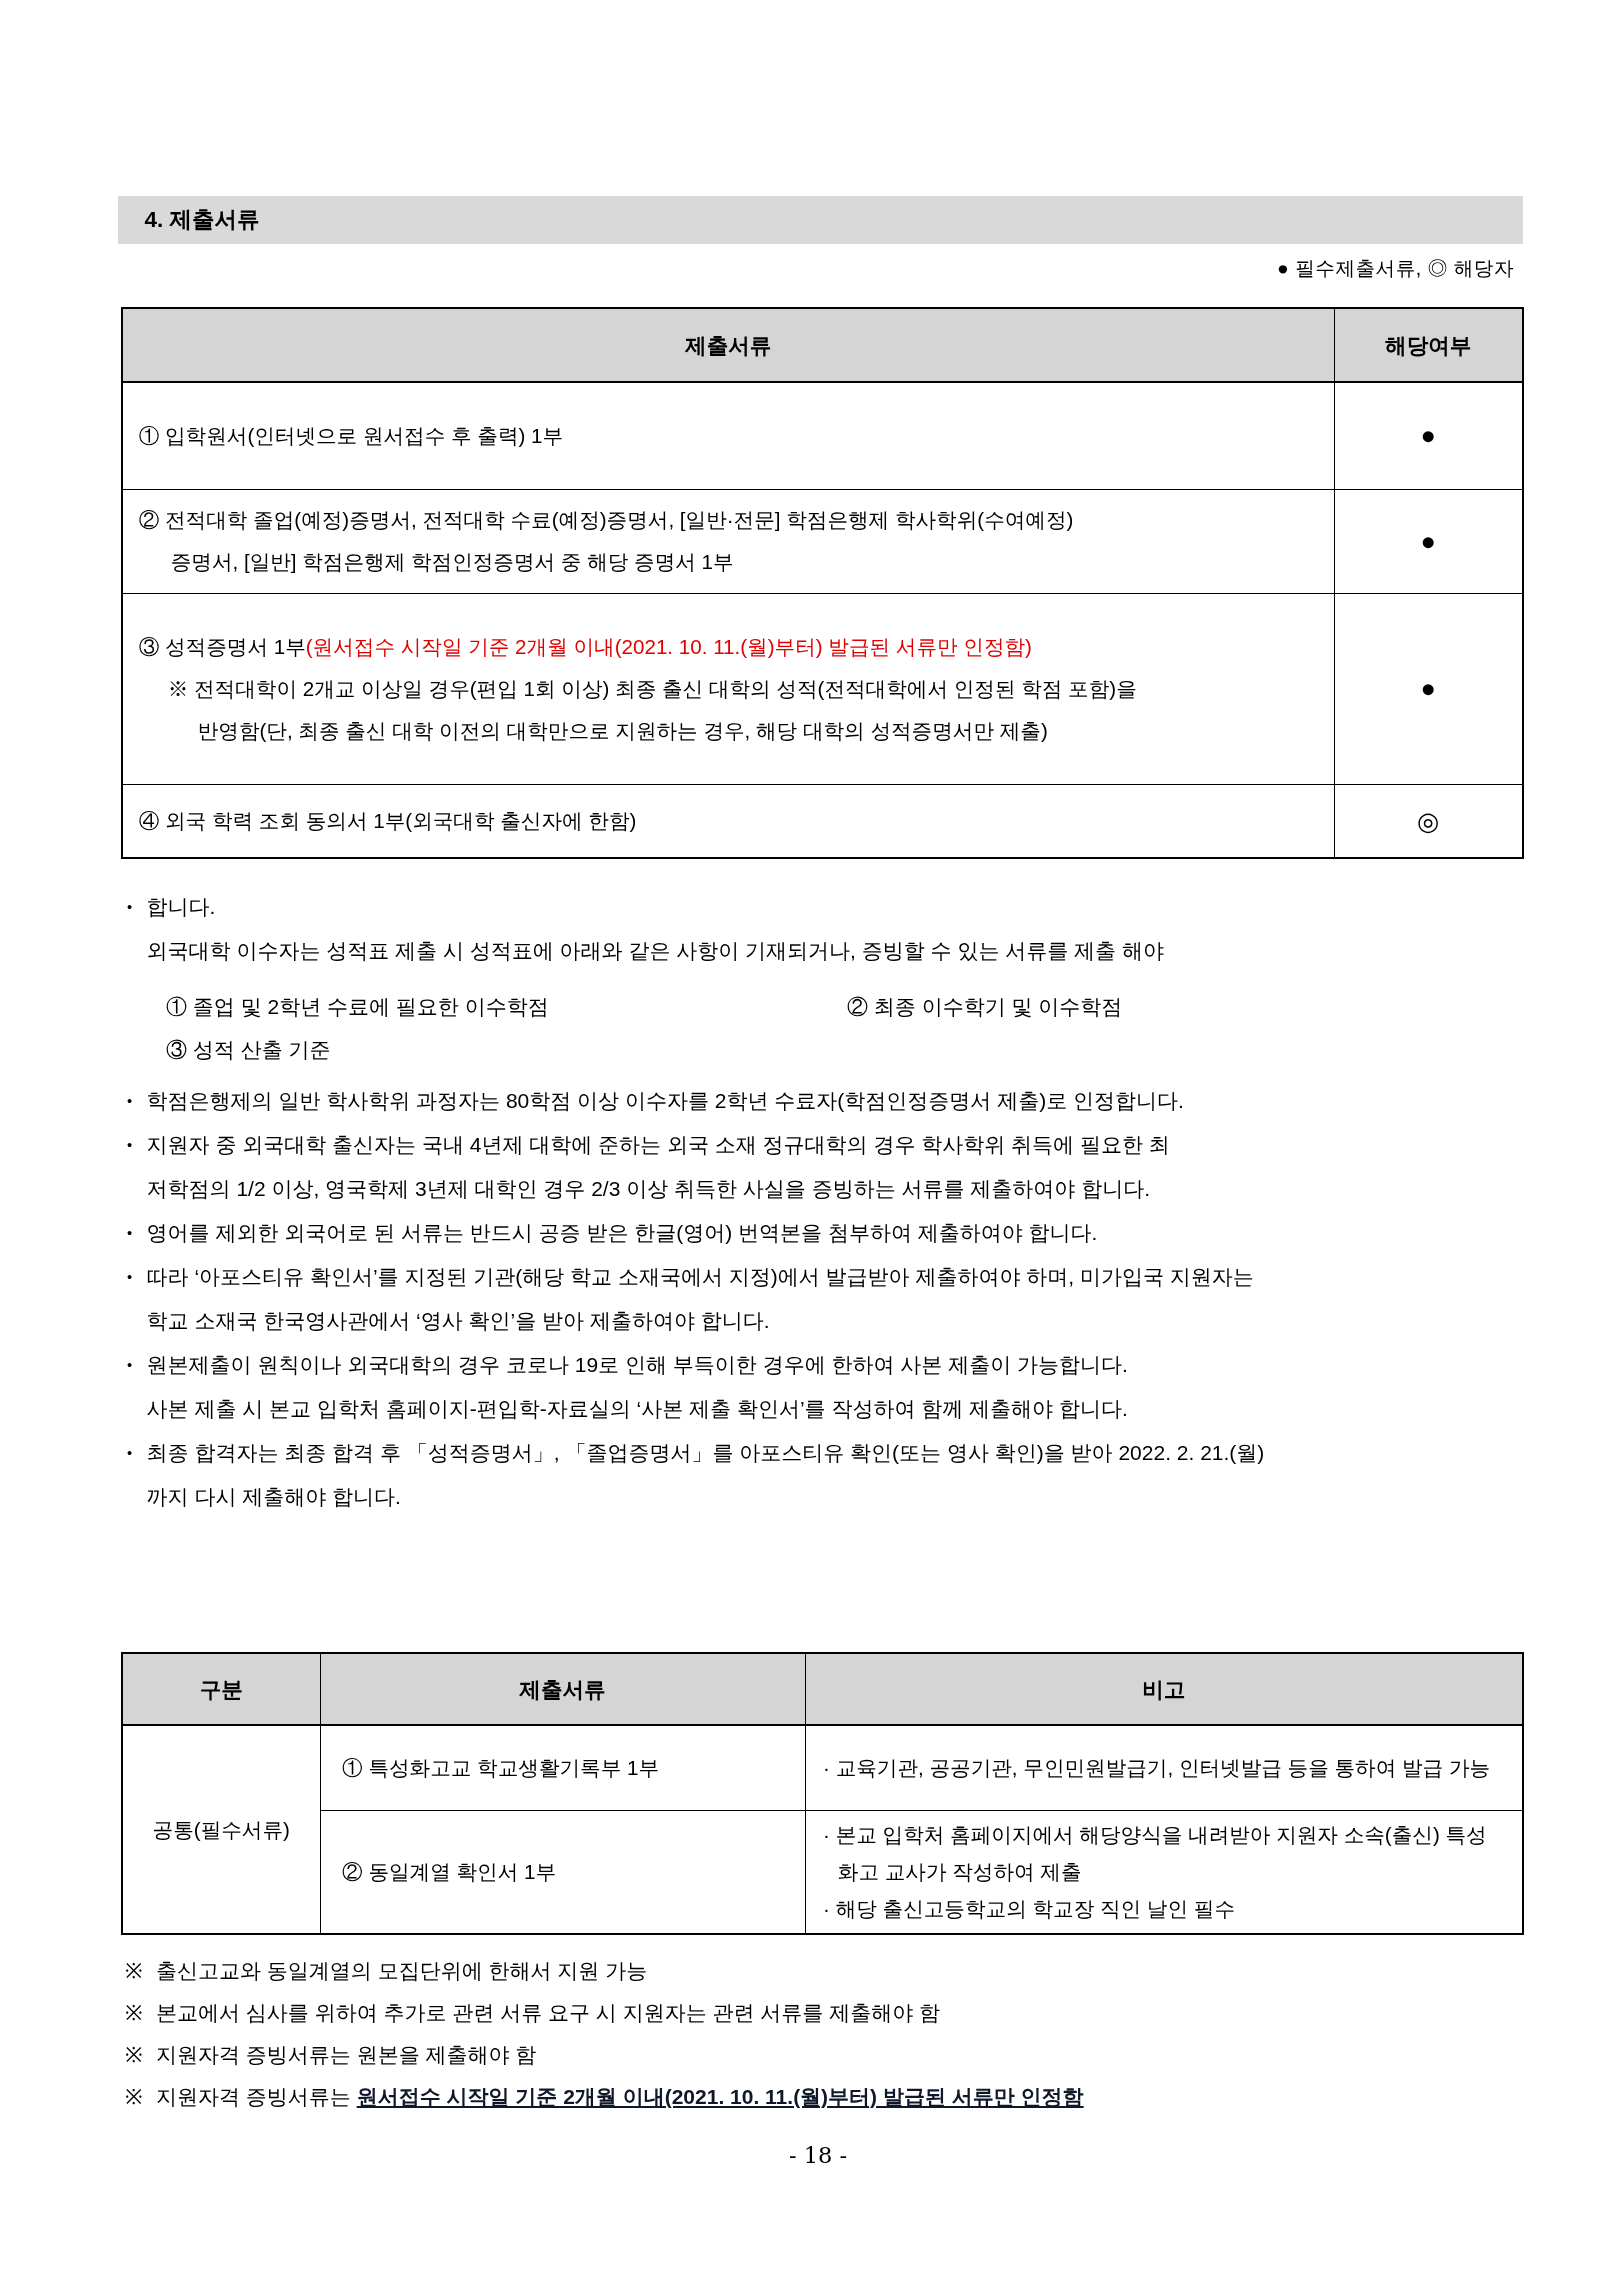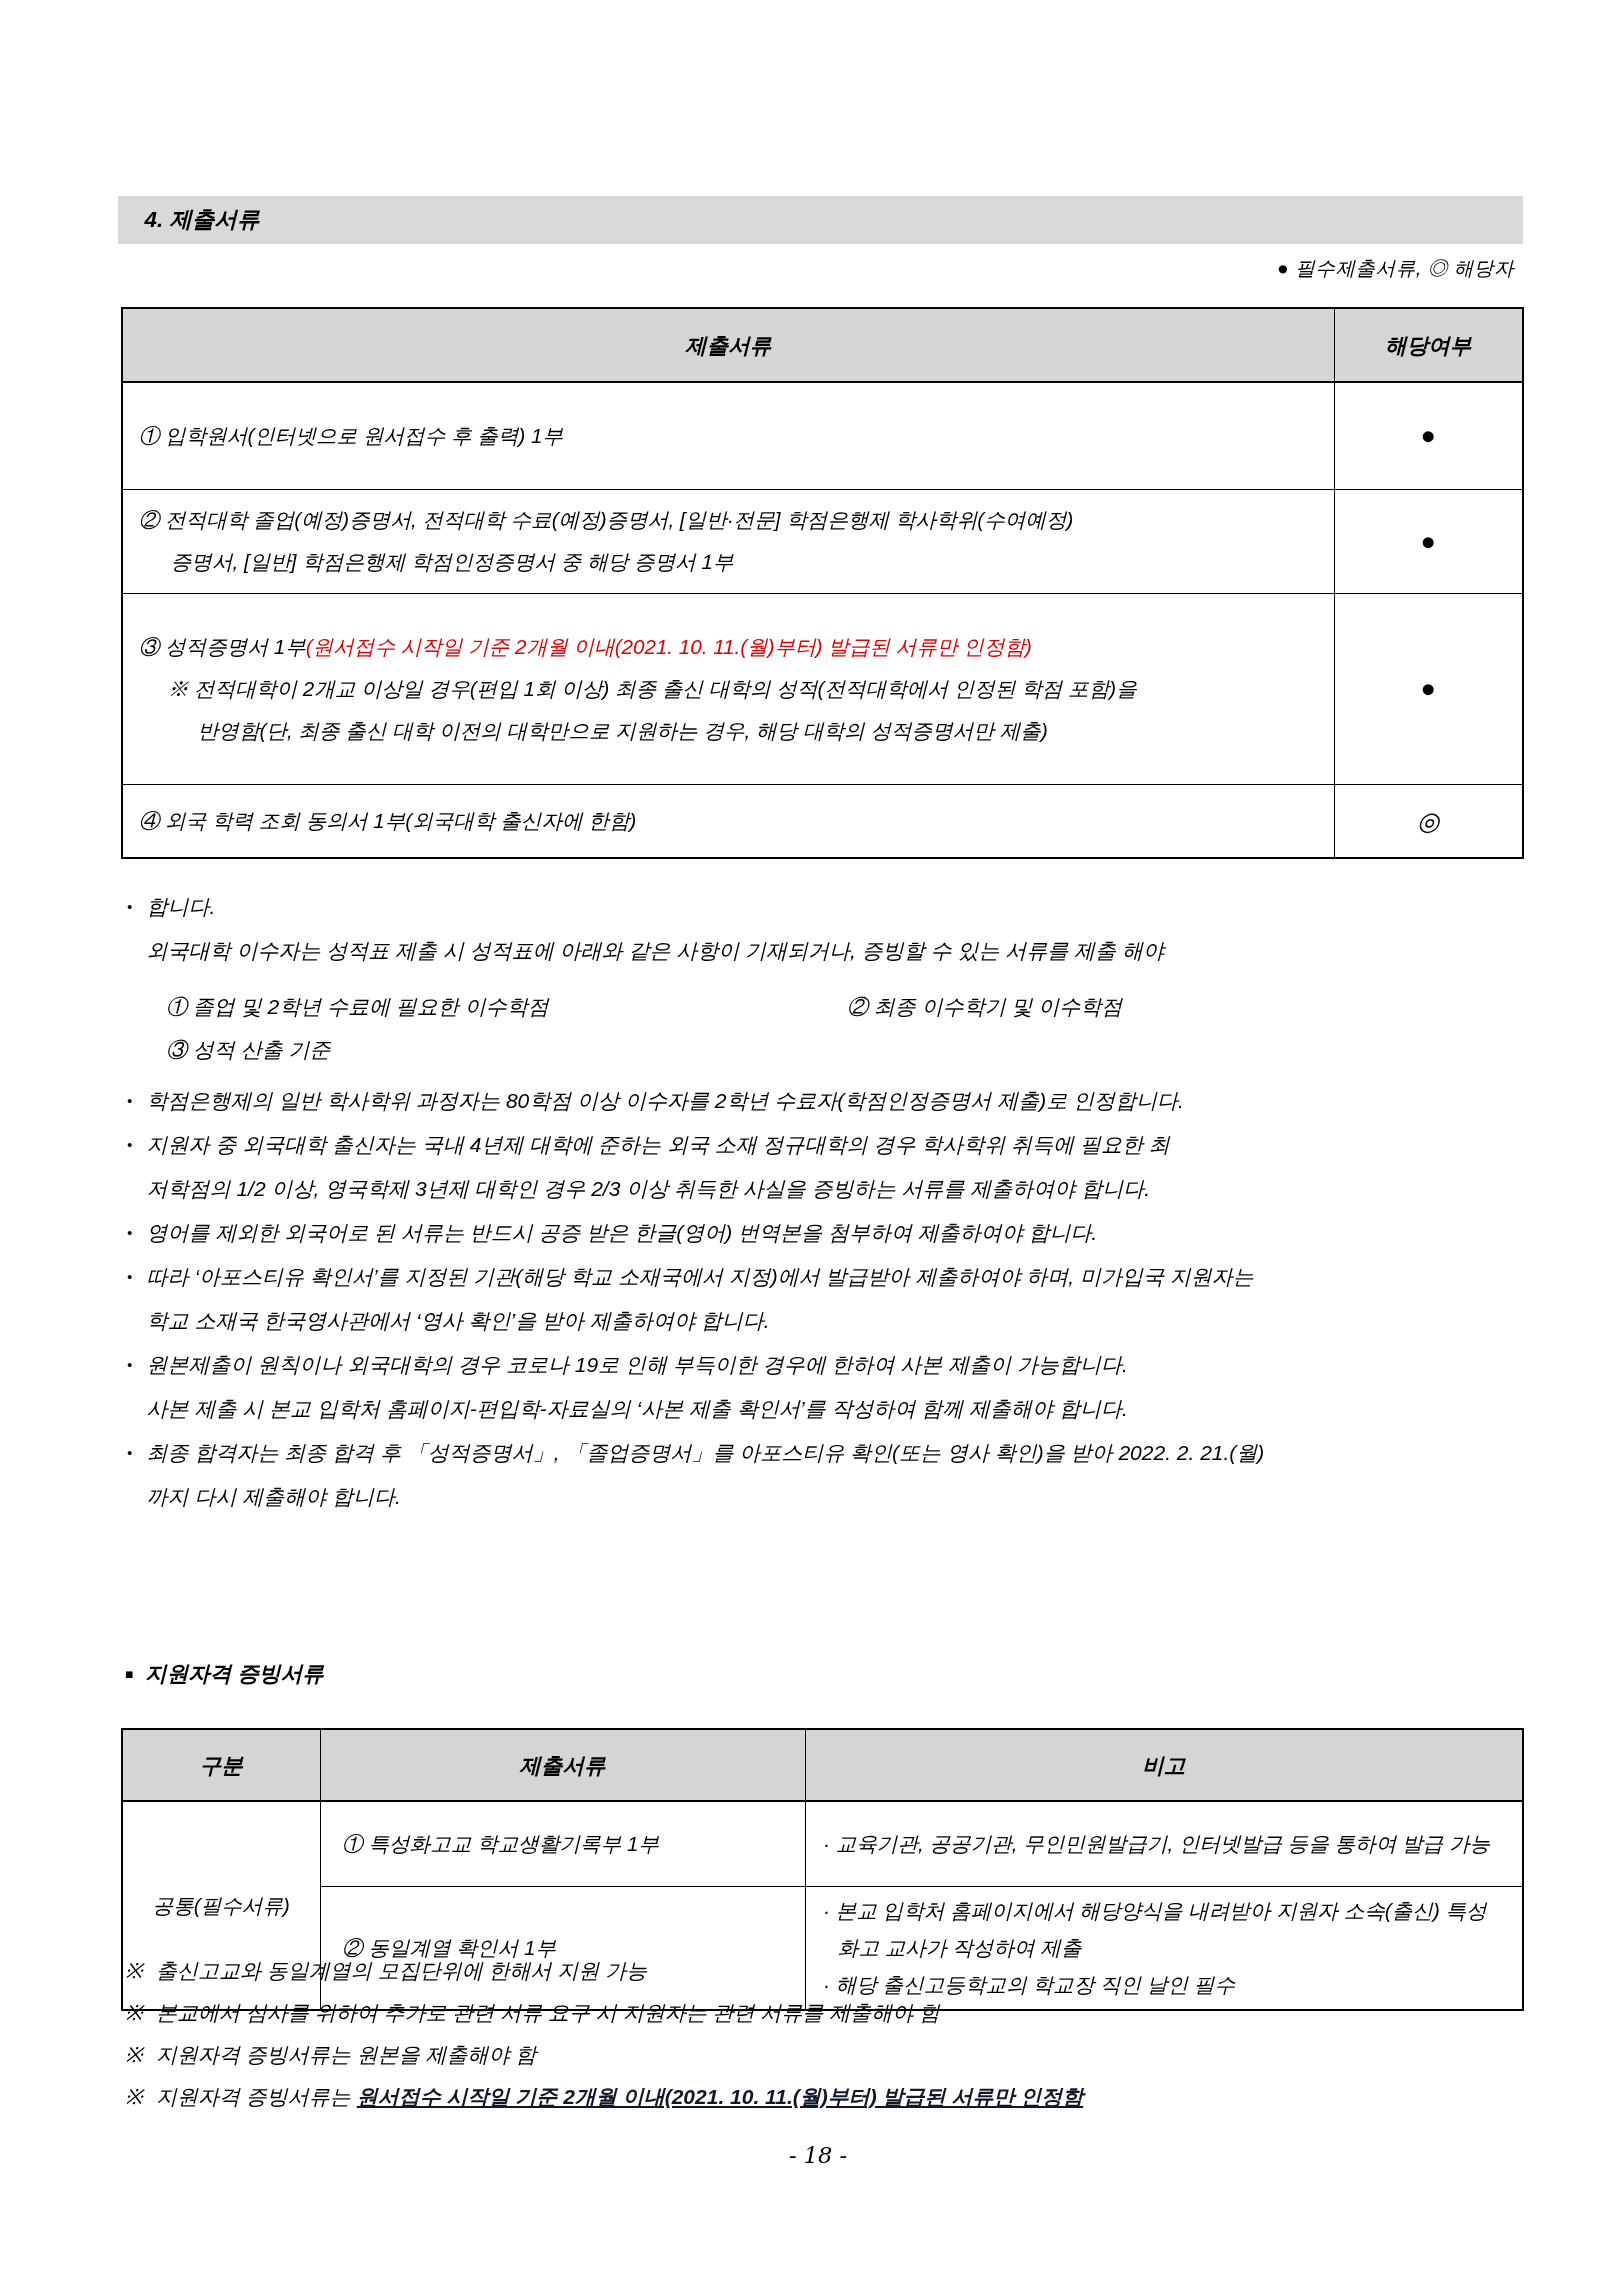--- a/index.html
+++ b/index.html
@@ -1,21 +1,20 @@
 <!DOCTYPE html>
 <html><head>
 <meta charset="utf-8">
 <style>
   * { margin:0; padding:0; box-sizing:border-box; }
   html,body { background:#ffffff; }
   .page {
     position:relative; width:1620px; height:2291px; background:#ffffff;
     font-family:"Liberation Sans", sans-serif; color:#000;
     overflow:hidden;
-    font-style:italic;
   }
   
   .title-bar {
     position:absolute; top:196px; left:118px; width:1405px; height:48px;
     background:#d9d9d9; line-height:48px; padding-left:26.5px;
     font-size:22.5px; font-weight:bold;
   }
   
   .legend {
     position:absolute; top:255px; right:106px;
@@ -49,21 +48,21 @@
   .bmark { position:absolute; left:2px; top:0; font-size:14.7px; line-height:44px; }
   .bline { line-height:44px; white-space:nowrap; }
   .subitems { padding-left:41px; margin-top:11.8px; margin-bottom:7.8px; }
   .subrow { line-height:43px; white-space:nowrap; }
   .subitem-w { display:inline-block; width:681px; }
   
   .sec2 { position:absolute; top:1659px; left:125px; font-size:21.6px; font-weight:bold; }
   .sqmark { font-size:13.7px; vertical-align:2px; margin-right:11.8px; }
   
   .t2 {
-    position:absolute; top:1728px; left:121px; width:1402px;
+    position:absolute; top:1652px; left:121px; width:1402px;
     border:2px solid #000; border-bottom:2.9px solid #000; font-size:20.6px;
   }
   .t2 th, .t2 td { border:1px solid #000; }
   .t2 thead tr { height:72px; }
   .t2 thead th {
     background:#d5d5d5; font-size:21.6px; font-weight:bold; text-align:center;
     border-bottom:2px solid #000;
   }
   .t2 .r1 { height:85px; } .t2 .r2 { height:118px; }
   .t2 td.group-cell { text-align:center; vertical-align:middle; }

